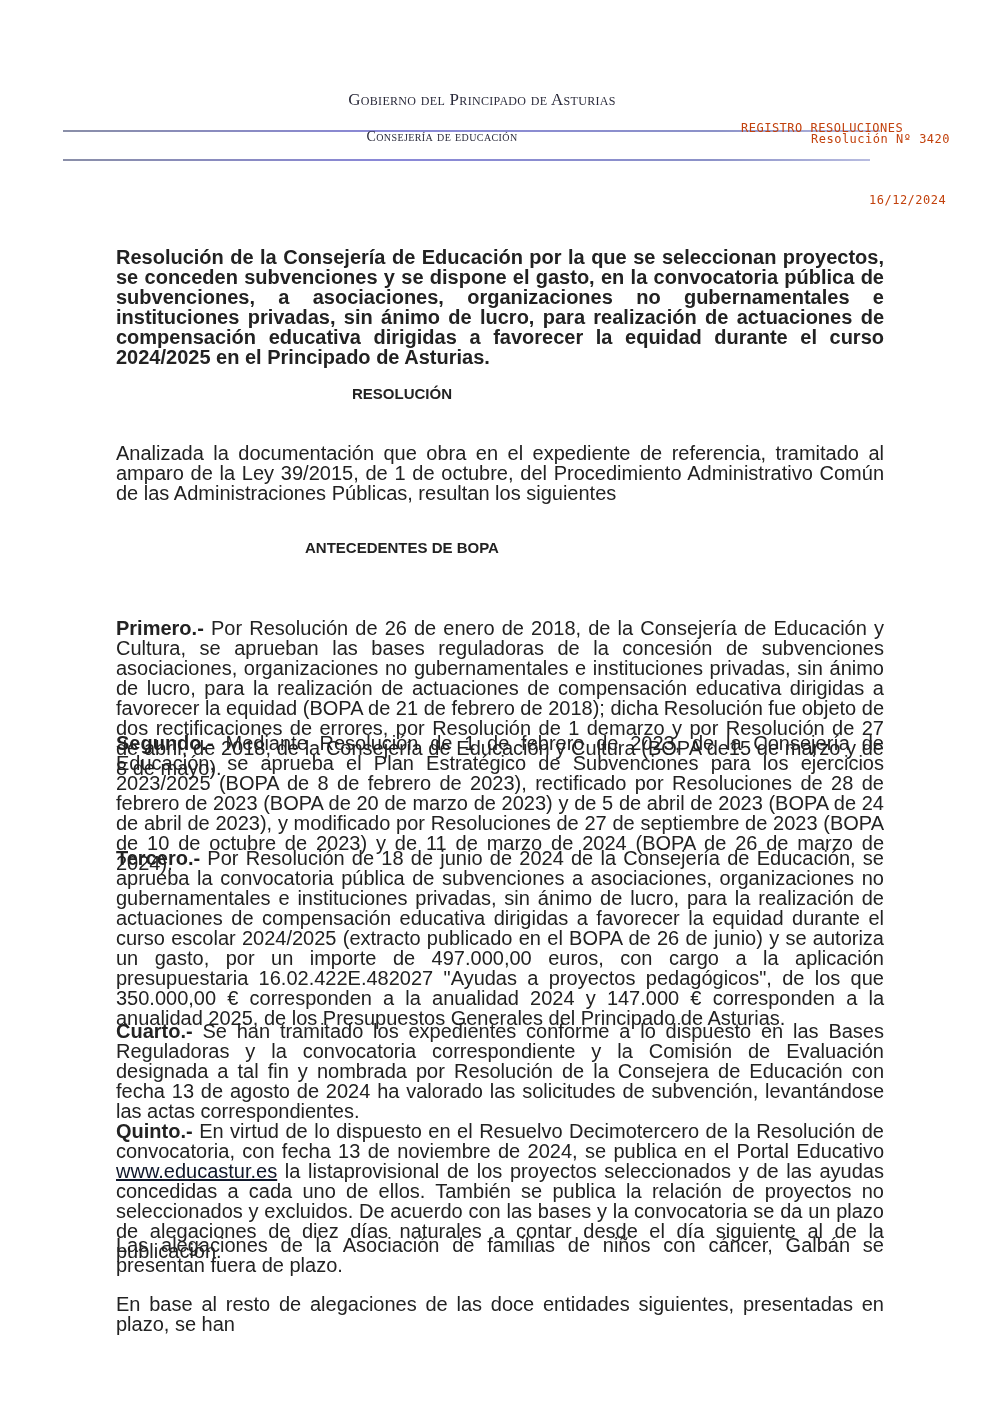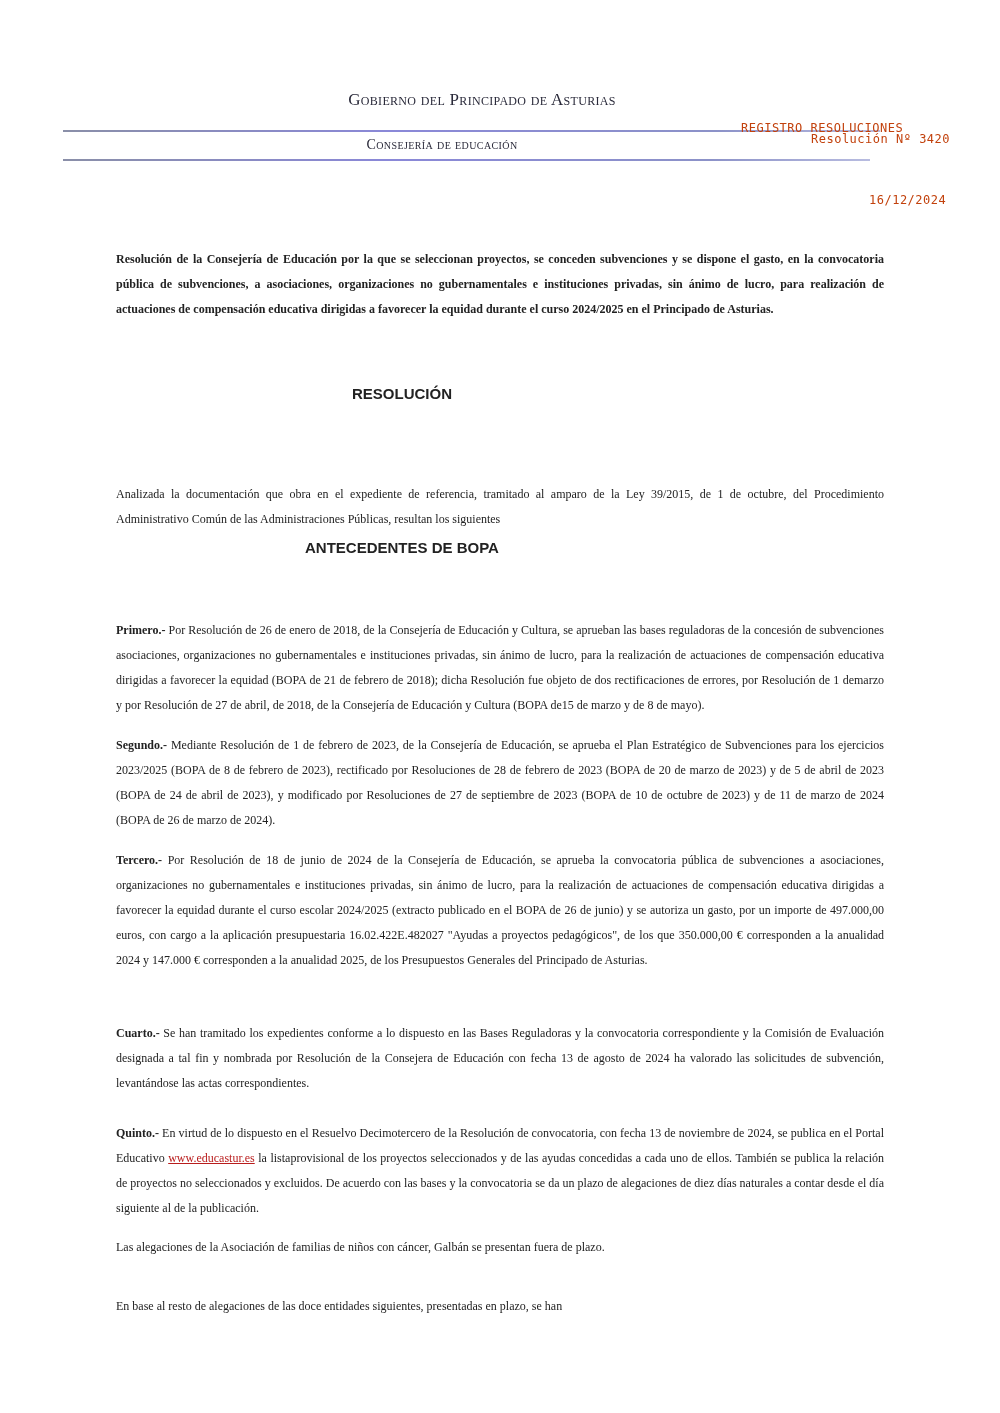--- a/index.html
+++ b/index.html
@@ -8,54 +8,54 @@
   .gov-title {
     position: absolute; top: 90px; left: 0; width: 964px; text-align: center;
     font-family: "Liberation Serif", serif; font-size: 17px; letter-spacing: 0.3px;
     font-variant: small-caps; color: #2a2a3a;
   }
   .rule { position: absolute; left: 63px; height: 2px;
     background: linear-gradient(90deg, #8a8fa8, #8a88d8 40%, #8c92c8 80%, #b8bce0); }
   .rule-top { top: 130px; width: 817px; }
   .rule-bottom { top: 159px; width: 807px; }
   .dept {
-    position: absolute; top: 137px; left: 0; width: 884px; text-align: center;
+    position: absolute; top: 129px; left: 0; width: 884px; text-align: center;
     font-family: "Liberation Serif", serif; font-size: 14px; font-variant: small-caps;
     letter-spacing: 0.4px; color: #2a2a3a;
   }
   .stamp {
     position: absolute; font-family: "DejaVu Sans Mono", monospace; color: #c2410c;
     font-size: 12px; letter-spacing: 0.5px;
   }
   .stamp-registry { top: 121px; left: 741px; }
   .stamp-number { top: 132px; left: 811px; }
   .stamp-date { top: 166px; left: 869px; margin-top: 27px; }
 
   .doc {
     position: absolute; left: 116px; width: 768px;
-    font-family: Liberation Serif, serif; font-size: 12px; line-height: 25px;
+    font-family: Liberation Sans, sans-serif; font-size: 20px; line-height: 20px;
     text-align: justify; color: #222;
   }
   .doc-title { top: 247px; font-weight: bold; }
   .heading {
     position: absolute; left: 0; width: 804px; text-align: center;
     font-family: "Liberation Sans", sans-serif; font-weight: bold; font-size: 15px; color: #222;
   }
   .h-resolucion { top: 385px; left: 0; }
   .h-antecedentes { top: 539px; left: 0; }
-  .intro { top: 443px; margin-top: 39px; }
+  .intro { top: 443px; }
   .p1 { top: 598px; margin-top: 20px; }
   .p2 { top: 733px; }
   .p3 { top: 848px; }
   .p4 { top: 1021px; }
   .p5 { top: 1121px; }
   .p6 { top: 1235px; }
   .p7 { top: 1294px; }
   .lead { font-weight: bold; }
-  .link { color: #b91c1c; text-decoration: underline; }
+  .link { color: #0f172a; text-decoration: underline; }
 </style>
 </head>
 <body>
 
 <div class="gov-header">
   <div class="gov-title">Gobierno del Principado de Asturias</div>
   <div class="rule rule-top"></div>
   <div class="dept">Consejería de educación</div>
   <div class="rule rule-bottom"></div>
   <div class="stamp stamp-registry">REGISTRO RESOLUCIONES</div>

